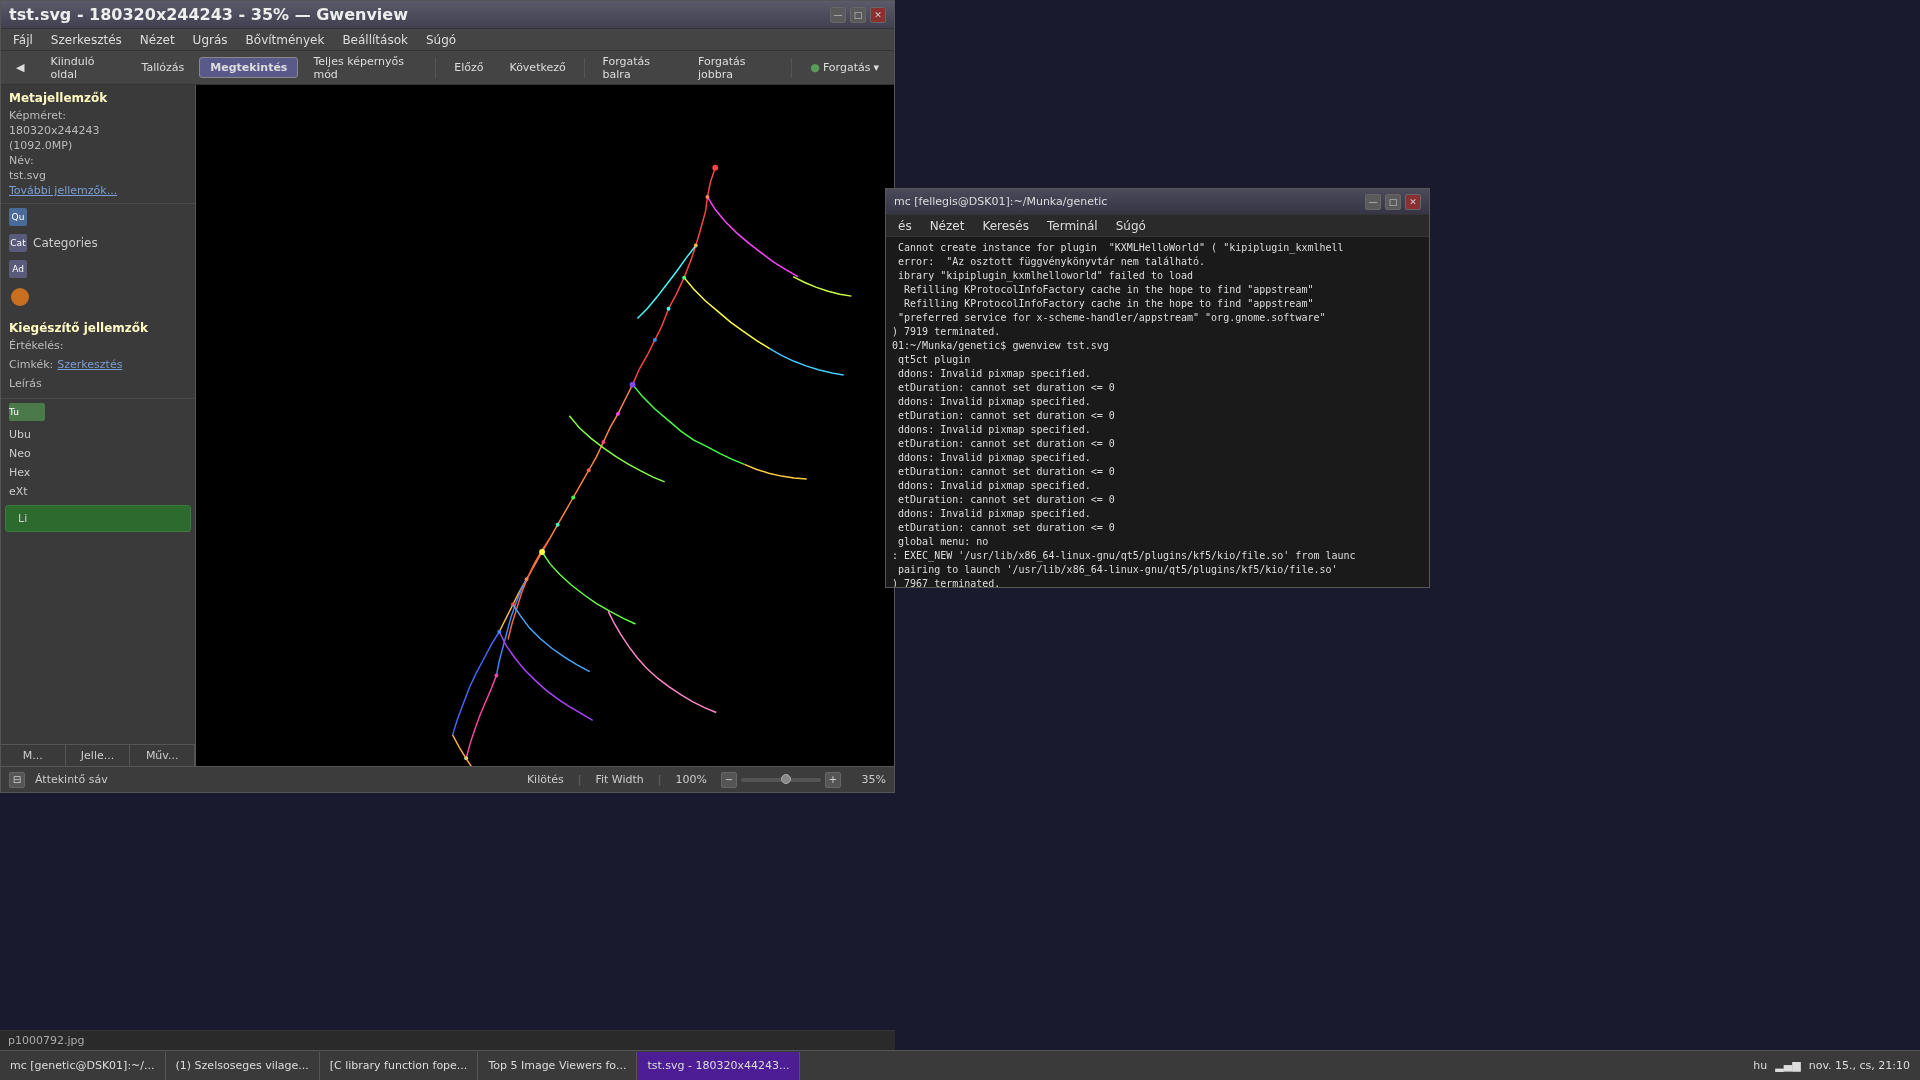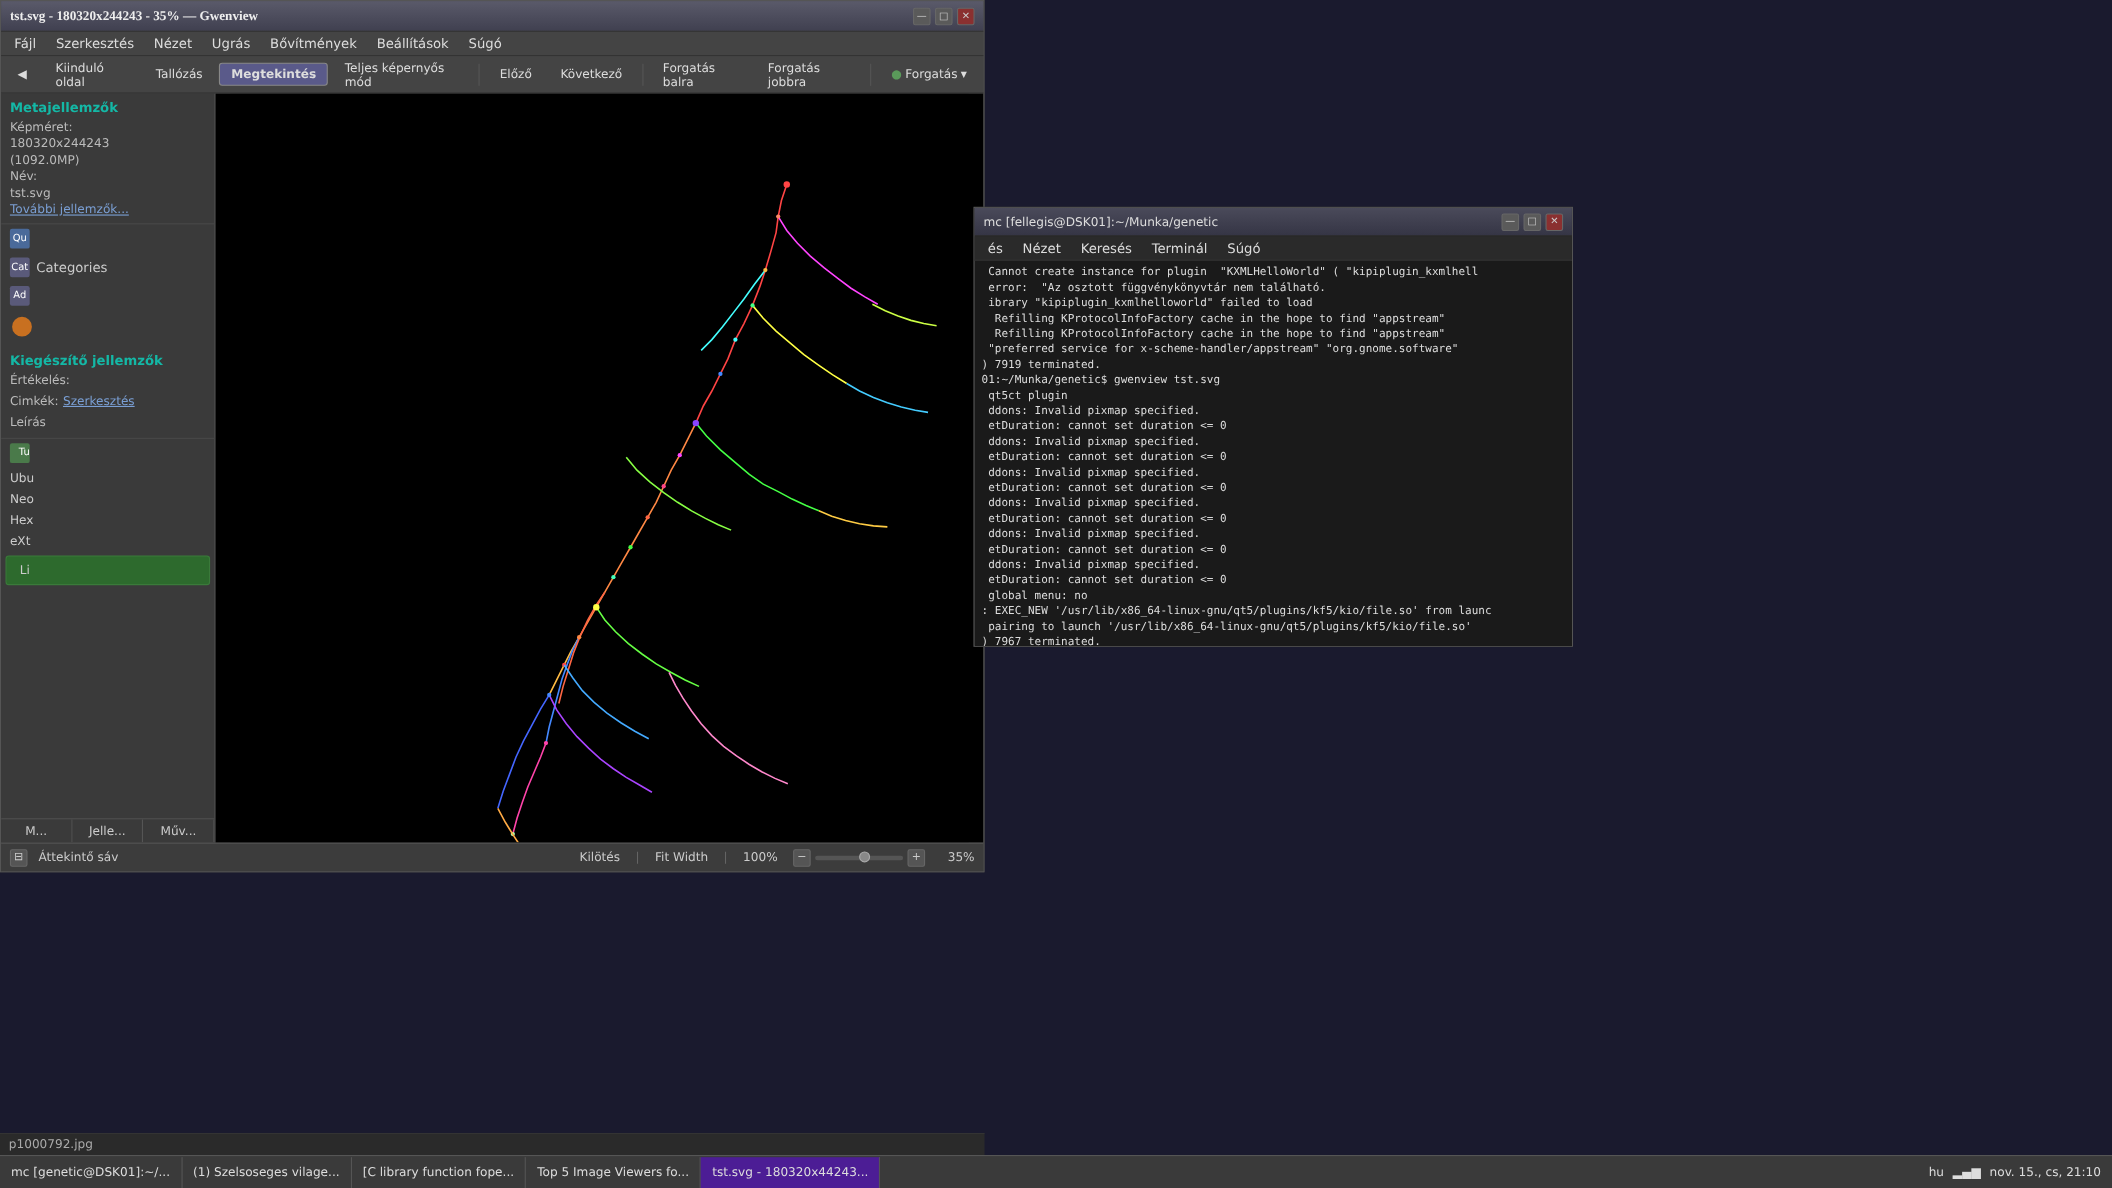--- a/index.html
+++ b/index.html
@@ -72,24 +72,23 @@
     .window-titlebar {
       height: 28px;
       background: linear-gradient(to bottom, #5a5a6a, #404050);
       display: flex;
       align-items: center;
       padding: 0 8px;
       justify-content: space-between;
       border-bottom: 1px solid #333;
     }
     .window-title {
-      font-size: 12px;
+      font-size: 16px;
       color: #eee;
       font-weight: bold;
-      font-family: Liberation Serif, serif;
     }
     .window-controls {
       display: flex;
       gap: 4px;
     }
     .win-btn {
       width: 16px;
       height: 16px;
       border-radius: 2px;
       border: 1px solid #666;
@@ -161,21 +160,21 @@
       overflow-y: auto;
     }
 
     .sidebar-section {
       padding: 6px 8px;
       border-bottom: 1px solid #494949;
     }
     .sidebar-section-title {
       font-size: 12px;
       font-weight: bold;
-      color: #14b8a6;
+      color: #fef9c3;
       margin-bottom: 4px;
     }
     .sidebar-field {
       font-size: 11px;
       color: #bbb;
       margin: 2px 0;
     }
     .sidebar-link {
       font-size: 11px;
       color: #7a9fd4;
@@ -452,21 +451,21 @@
         <div class="sidebar-section-title">Kiegészítő jellemzők</div>
         <div class="sidebar-field">Értékelés:</div>
         <div style="display:flex;align-items:center;gap:4px;padding:2px 0;">
           <span class="sidebar-field">Cimkék:</span>
           <span class="sidebar-link">Szerkesztés</span>
         </div>
         <div class="sidebar-field">Leírás</div>
       </div>
 
       <div class="sidebar-nav-item">
-        <span style="width:18px;height:18px;background:#4a7a4a;border-radius:2px;display:inline-block;text-align:right;line-height:18px;font-size:9px;color:#fff;">Tu</span>
+        <span style="width:36px;height:18px;background:#4a7a4a;border-radius:2px;display:inline-block;text-align:left;line-height:18px;font-size:9px;color:#fff;">Tu</span>
       </div>
 
       <div class="panel-item">Ubu</div>
       <div class="panel-item">Neo</div>
       <div class="panel-item">Hex</div>
       <div class="panel-item">eXt</div>
 
       <div class="green-btn">Li</div>
 
       <div style="margin-top:auto;">

